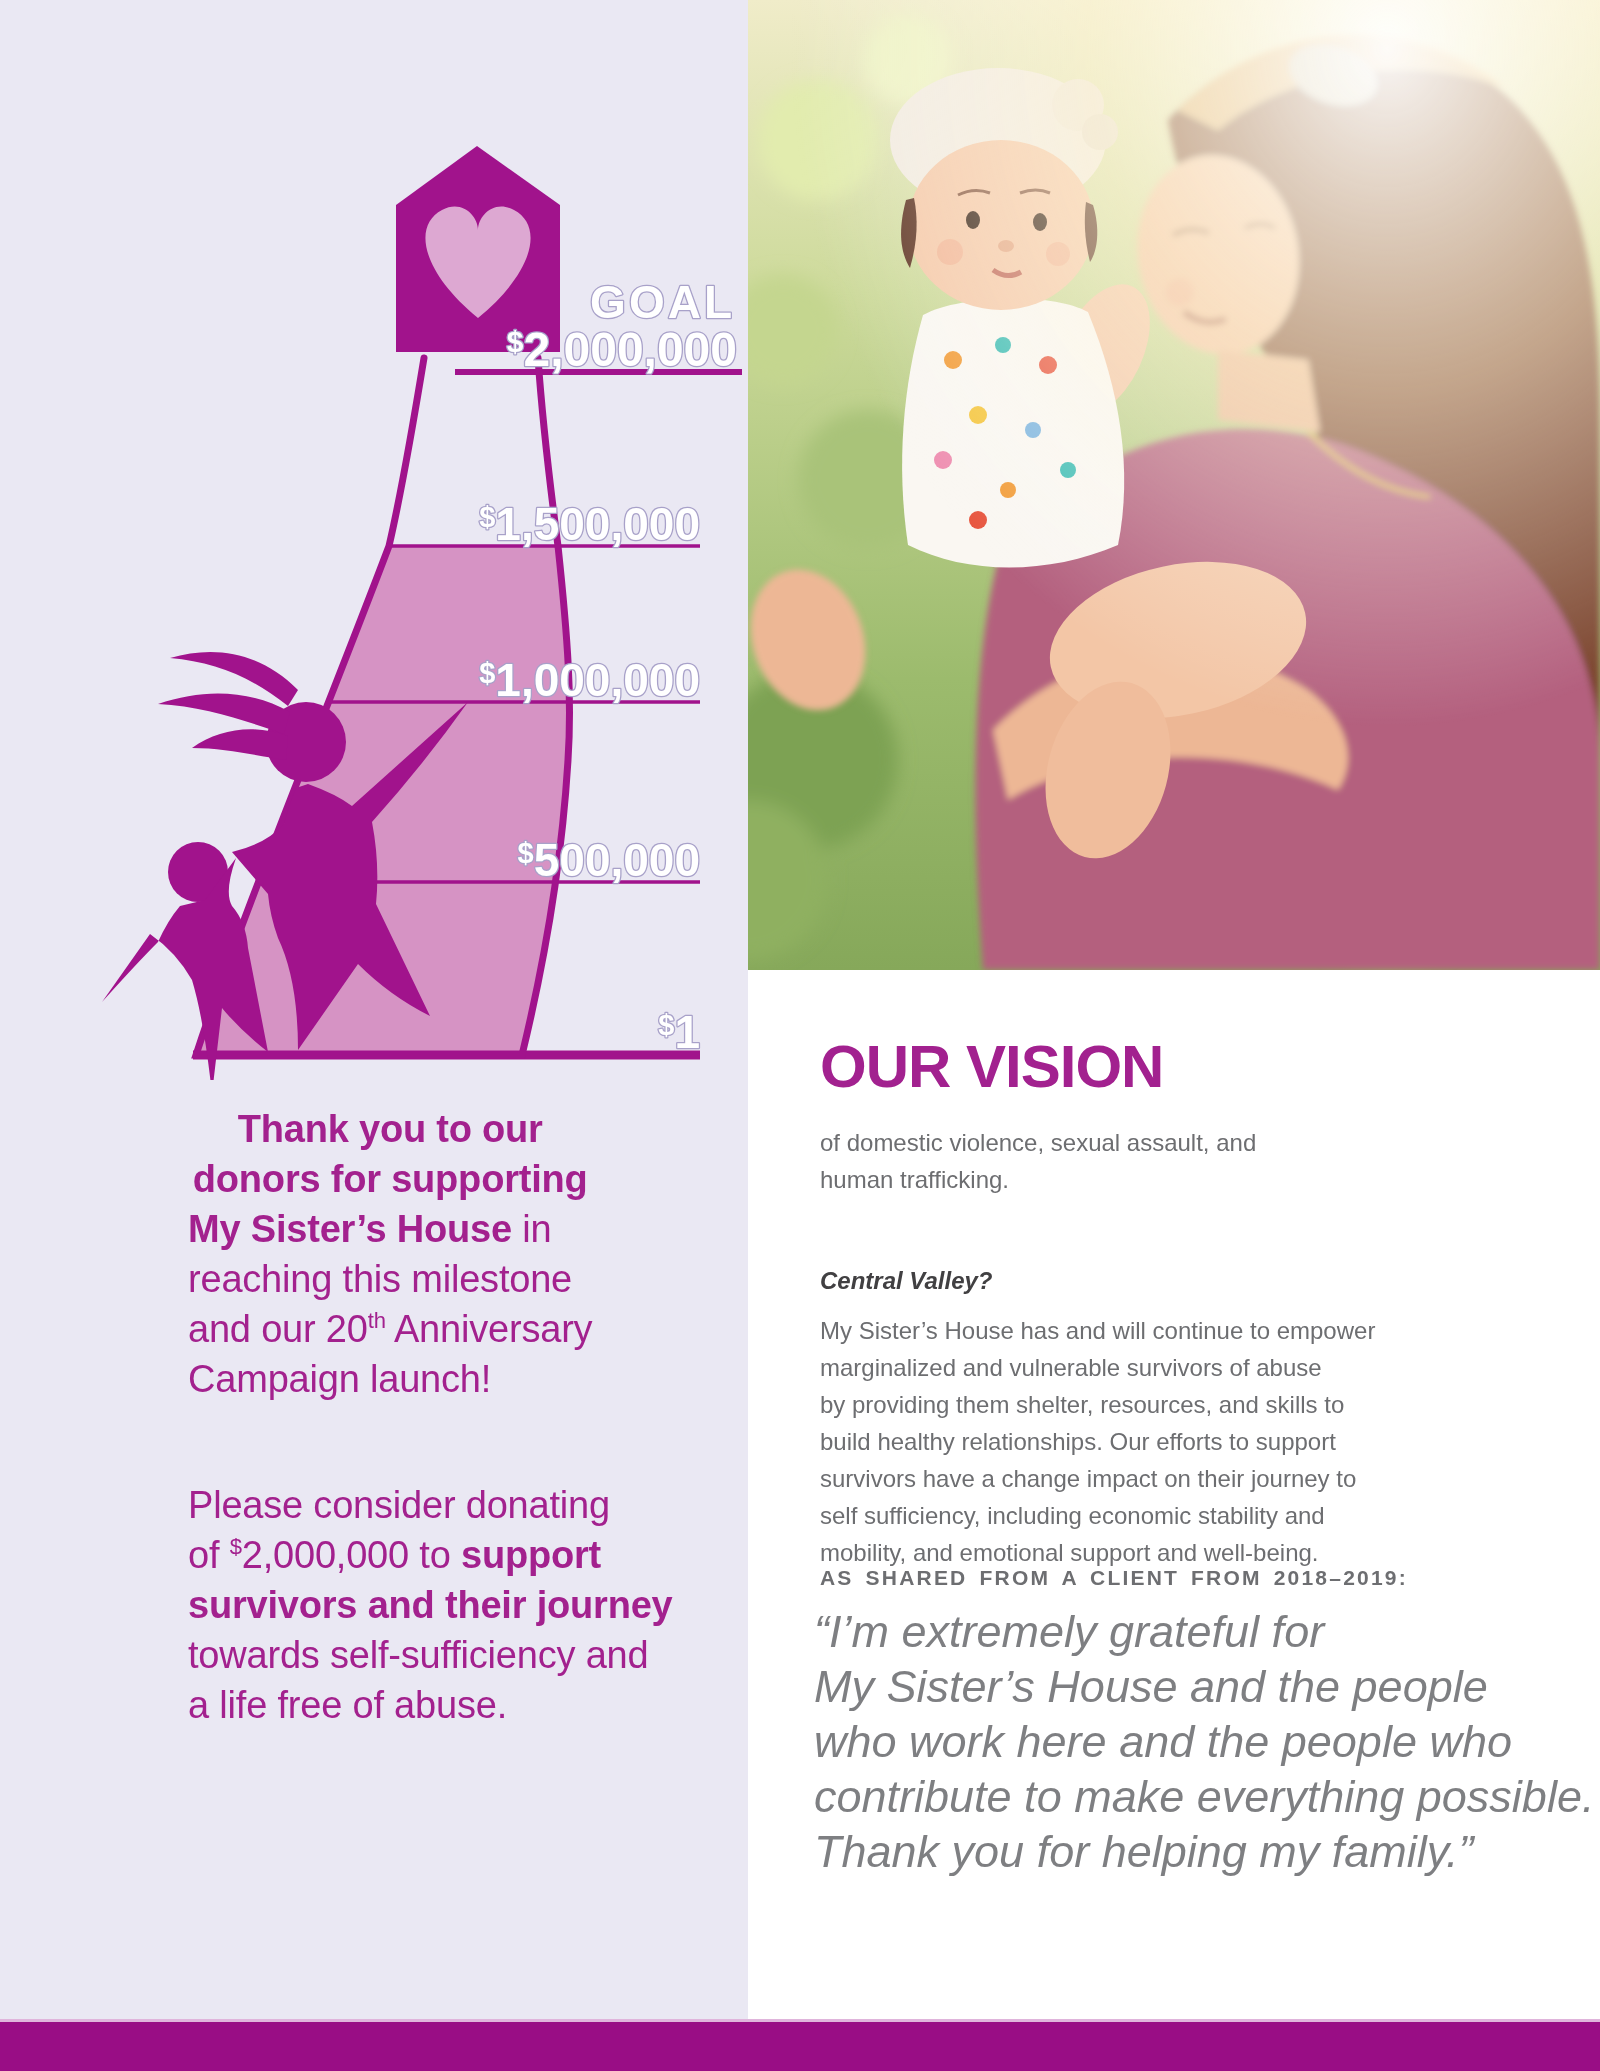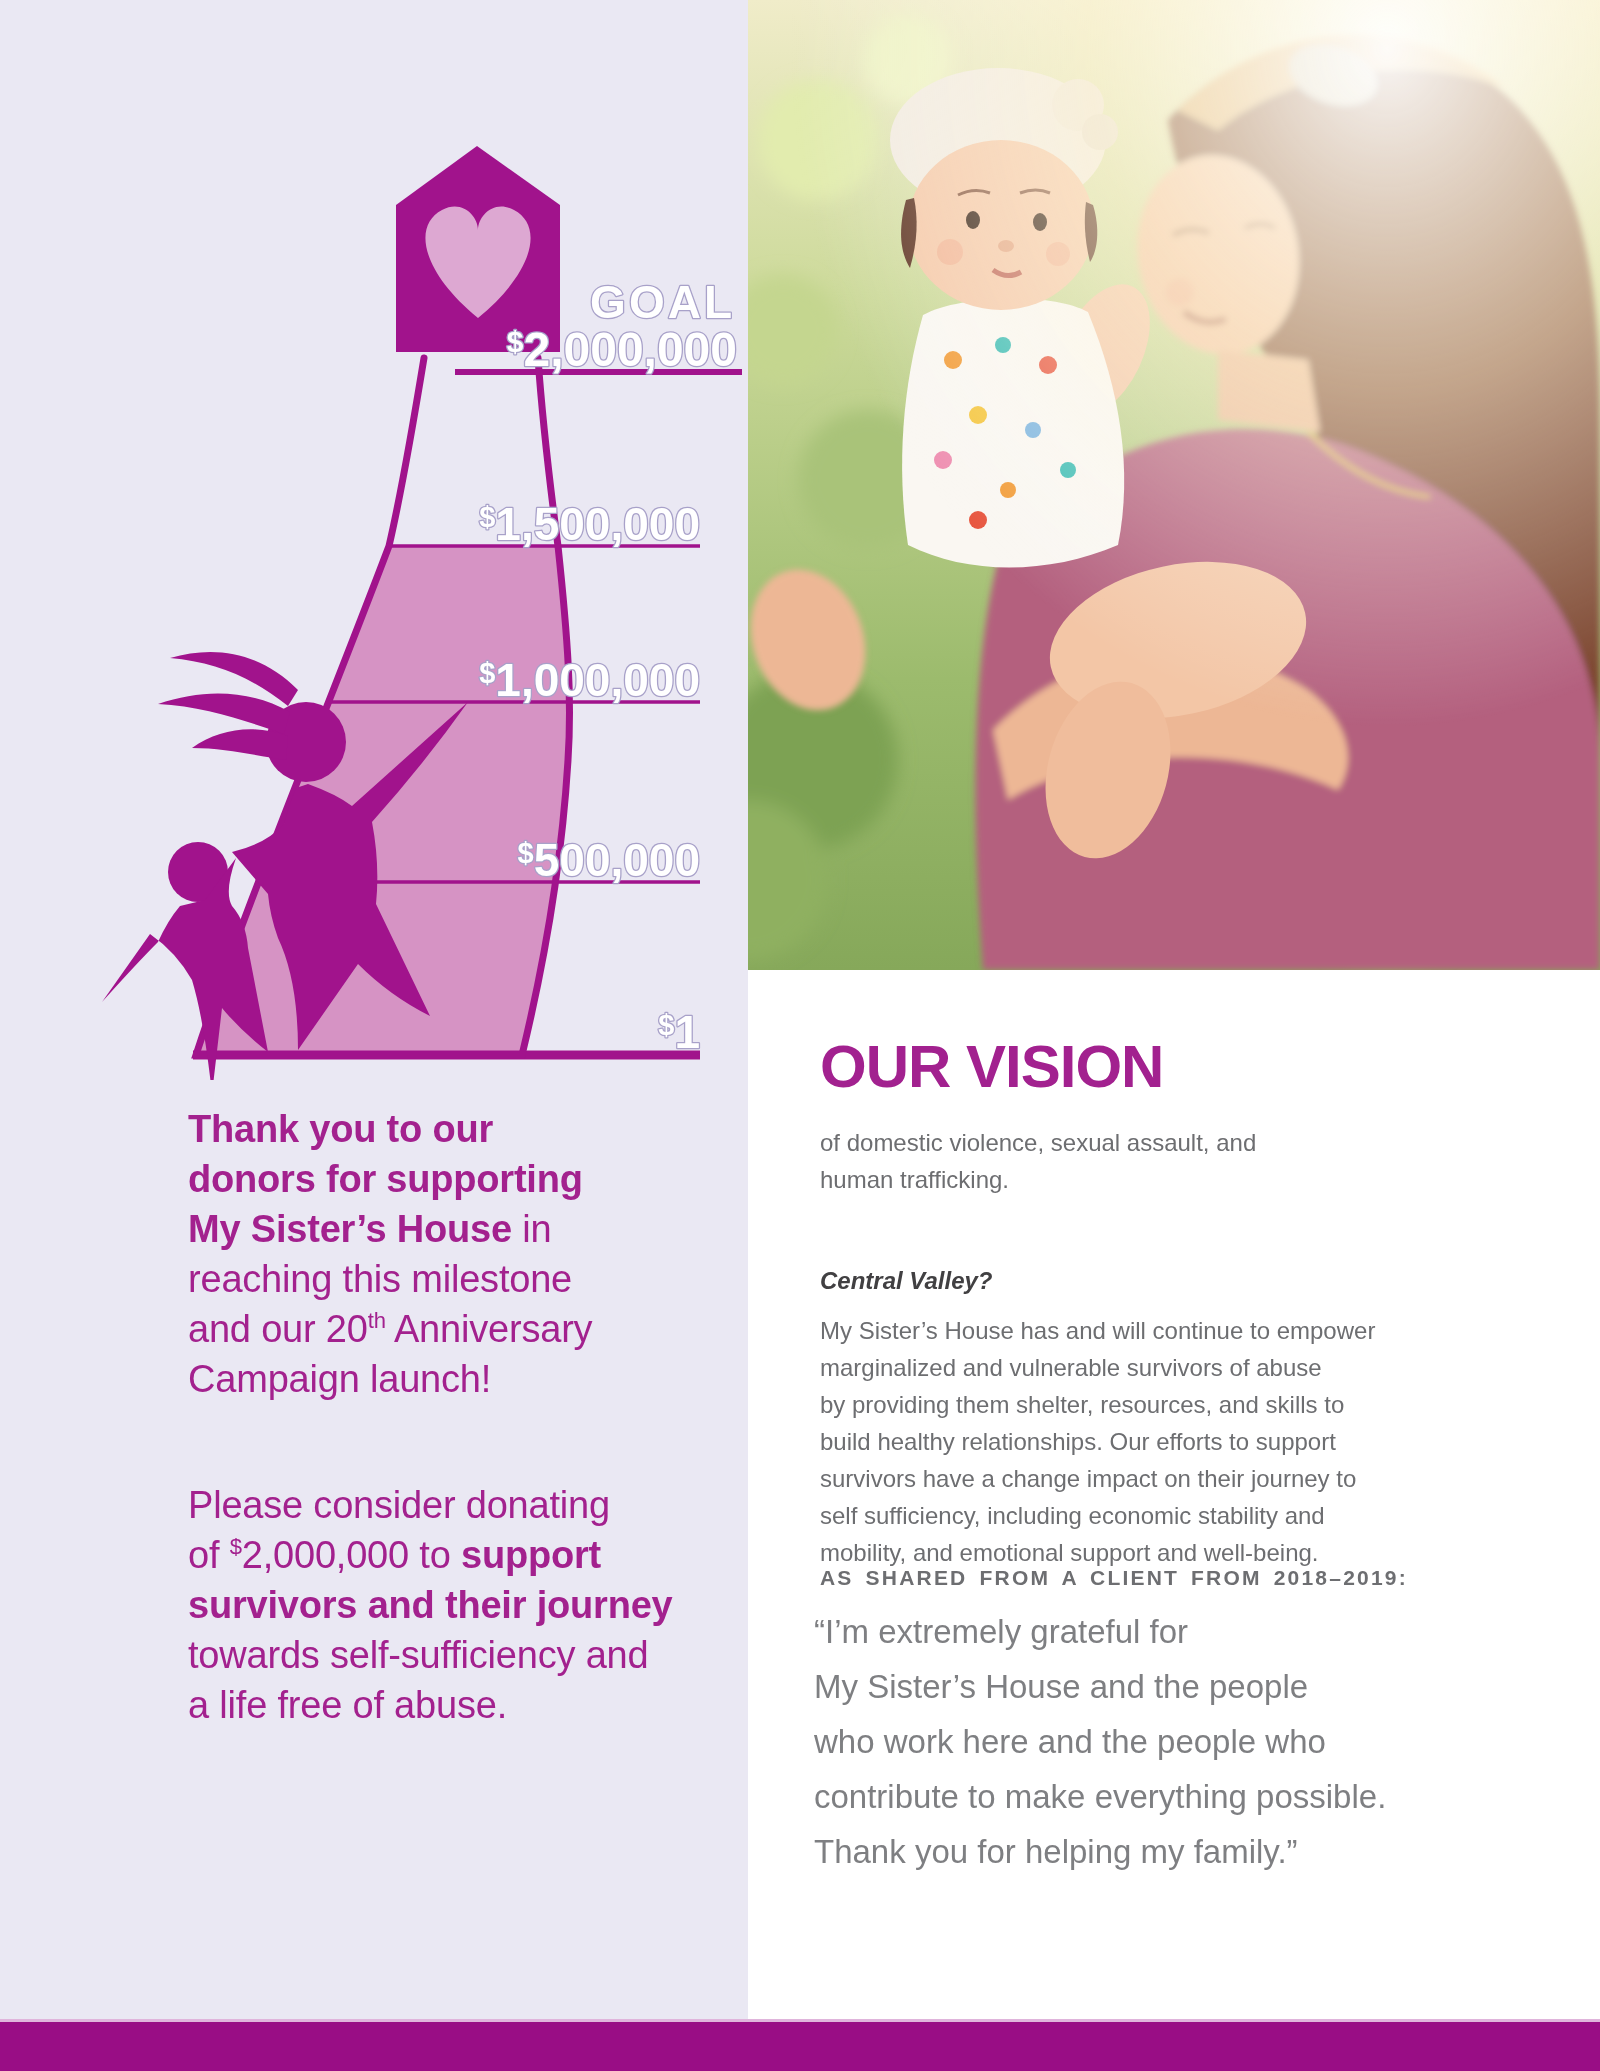--- a/index.html
+++ b/index.html
@@ -11,32 +11,32 @@
   
   #left-panel{left:0;top:0;width:748px;height:2019px;background:#eae8f3;}
   
   #footer-bar{left:0;top:2019px;width:1600px;height:52px;background:#990d85;border-top:3px solid #e0b5dc;box-sizing:border-box;}
   
   #thermo{left:0;top:0;width:748px;height:1080px;}
   .svg-label{font-family:"Liberation Sans",sans-serif;font-weight:bold;fill:#ffffff;stroke:#a8a1c9;stroke-width:2.6px;paint-order:stroke;stroke-linejoin:round;}
   
   .mag-block{color:#a3218e;font-size:38px;line-height:50px;letter-spacing:-0.2px;}
   .mag-block .ln{display:block;white-space:nowrap;}
-  .b{font-weight:bold;}
+  .b{font-weight:bold;text-align:center;}
   sup.sp{font-size:58%;line-height:0;vertical-align:super;}
   
   #vision-heading{left:820px;top:1032px;color:#a2218f;font-size:60px;font-weight:800;letter-spacing:-1px;white-space:nowrap;}
   .gray-par{color:#6d6e71;font-size:24px;line-height:37px;}
   .gray-par .ln{display:block;white-space:nowrap;}
   #vision-intro{left:820px;top:1124px;}
   #vision-question{left:820px;top:1262px;color:#414042;font-style:italic;font-weight:bold;font-size:24px;line-height:37px;}
   #vision-question .ln{display:block;white-space:nowrap;}
   #vision-body{left:820px;top:1312px;}
   #client-label{left:820px;top:1566px;color:#6d6e71;font-size:21px;font-weight:bold;letter-spacing:2.2px;word-spacing:4px;white-space:nowrap;}
-  #client-quote{left:814px;top:1604px;color:#7e7f82;font-size:33px;line-height:55px;}
+  #client-quote{left:814px;top:1604px;color:#7e7f82;font-size:45px;font-style:italic;line-height:55px;}
   #client-quote .ln{display:block;white-space:nowrap;}
   
   #photo{left:748px;top:0;width:852px;height:970px;overflow:hidden;}
   #photo svg{display:block;}
 </style>
 </head>
 <body>
 
 <div id="page">
 

